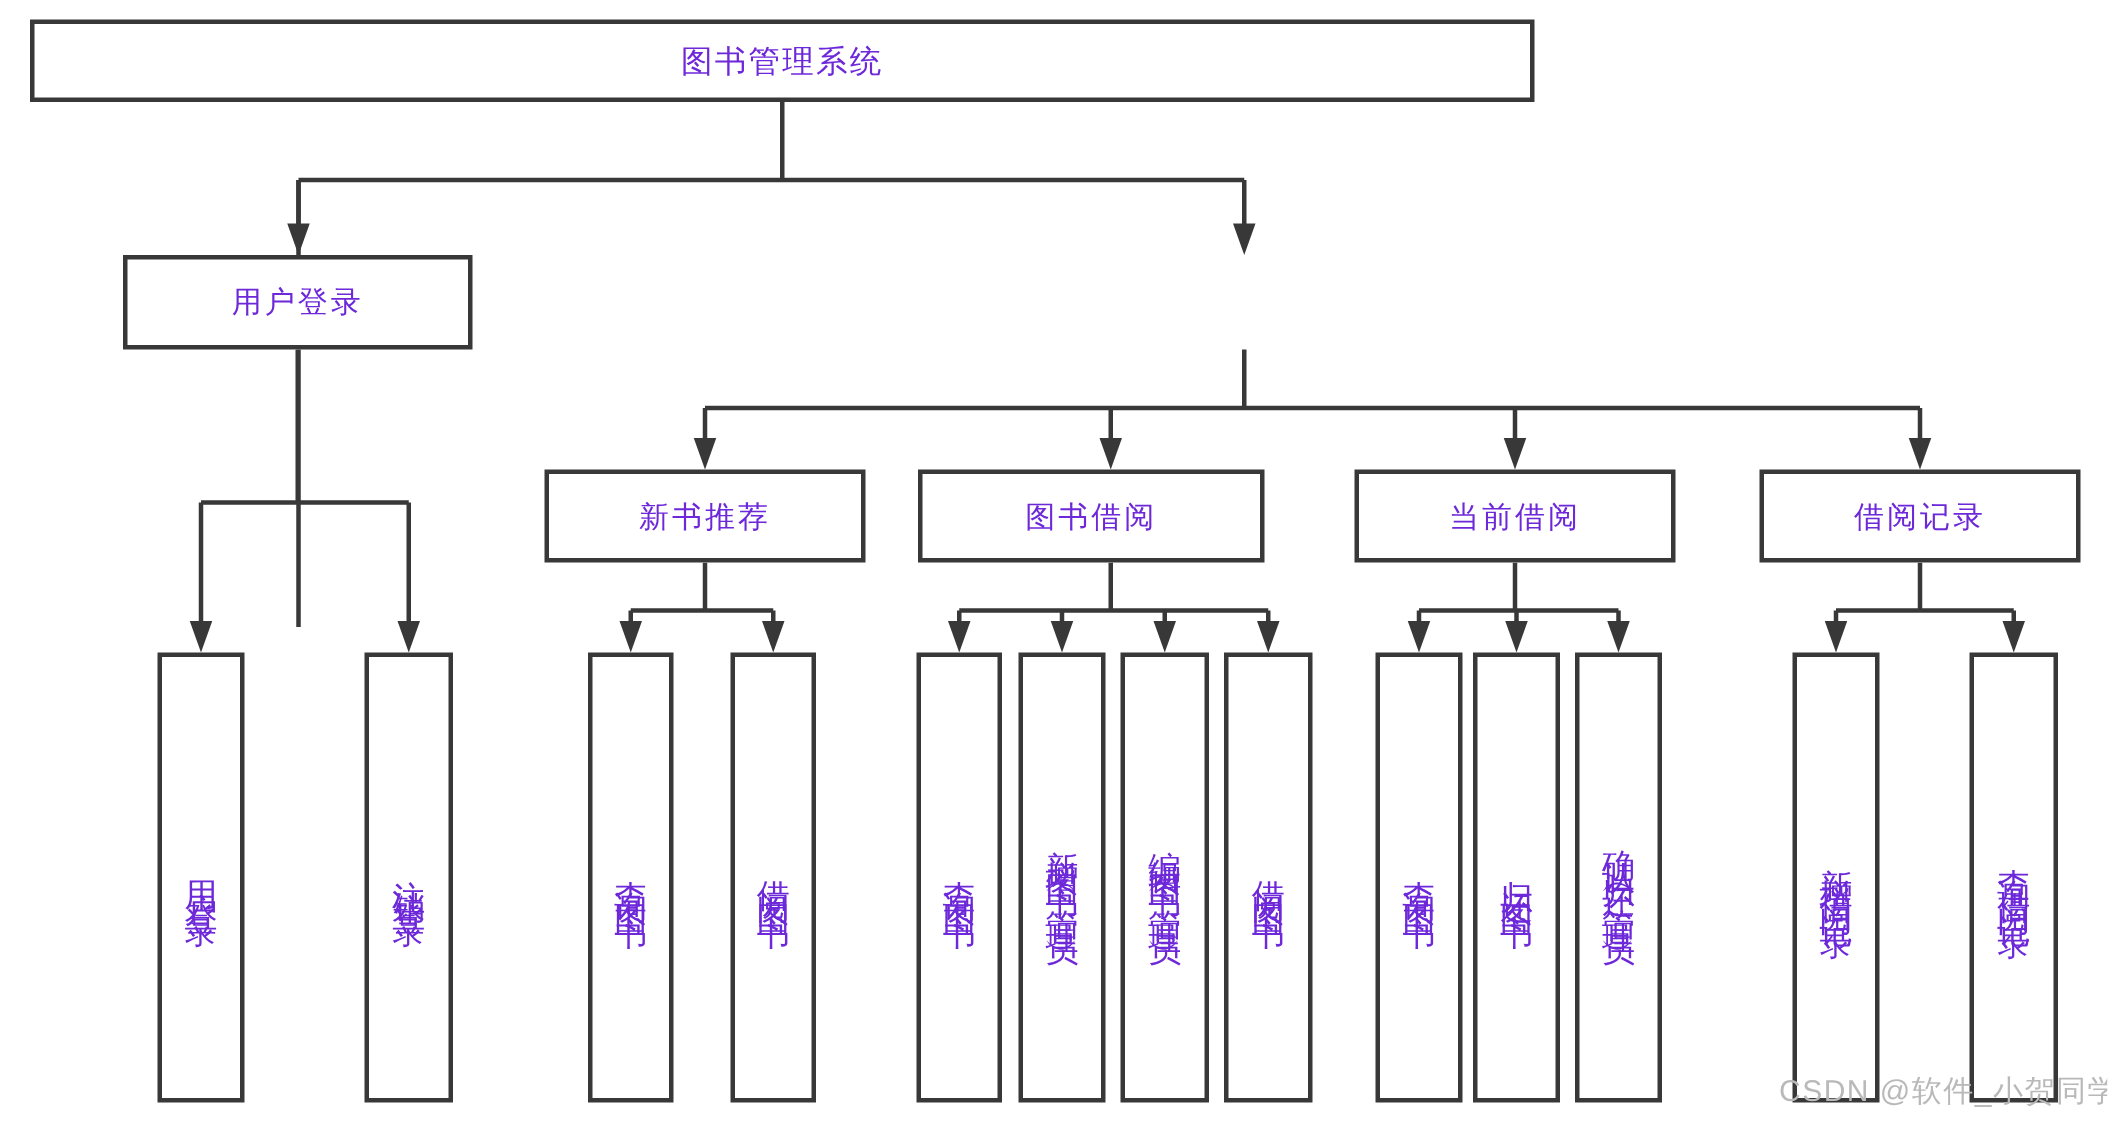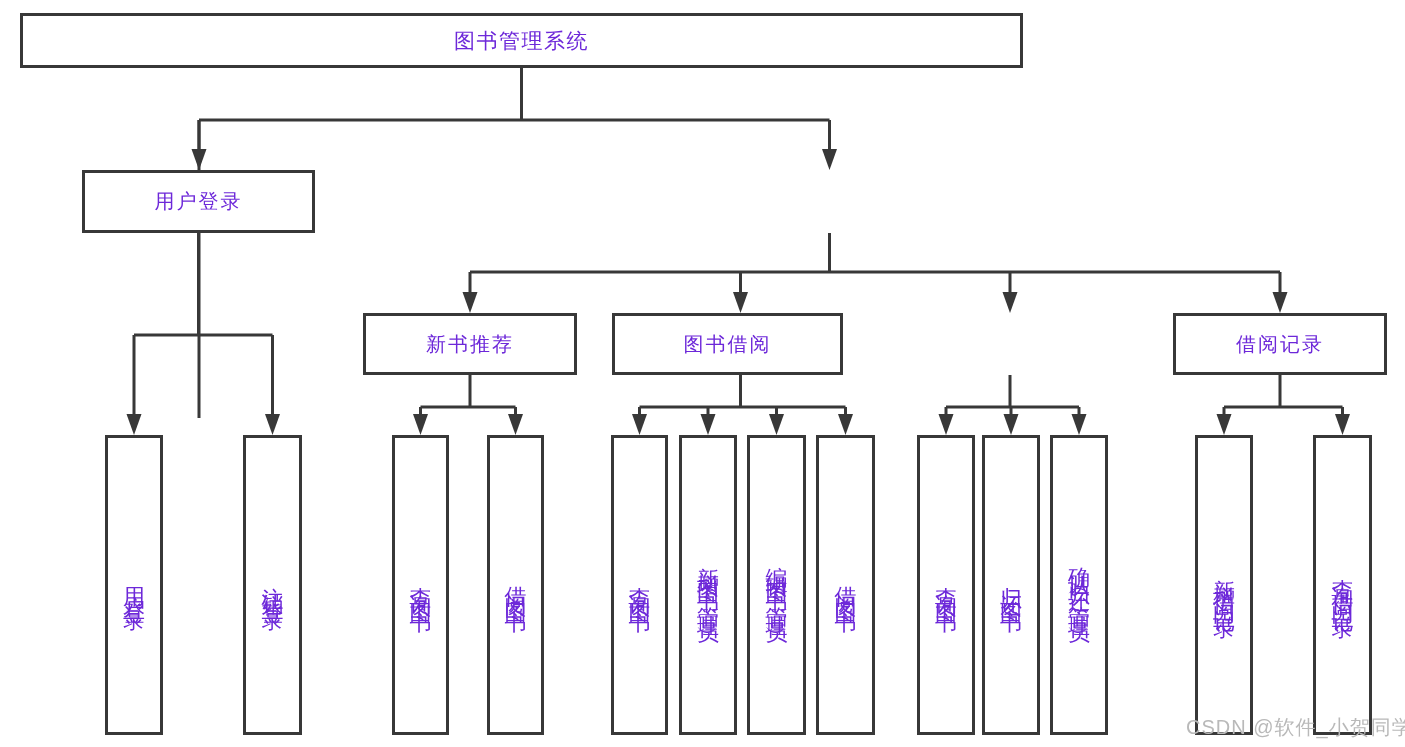--- a/index.html
+++ b/index.html
@@ -100,20 +100,23 @@
   <div class="box hnode" style="left:82px;top:170px;width:233px;height:63px;">
     <span>用户登录</span>
   </div>
 
   <div class="box hnode" style="left:363px;top:313px;width:214px;height:62px;">
     <span>新书推荐</span>
   </div>
   <div class="box hnode" style="left:596px;top:313px;width:231px;height:62px;margin-left:16px;">
     <span>图书借阅</span>
   </div>
+  <div class="box hnode" style="left:903px;top:313px;width:214px;height:62px;">
+    <span>当前借阅</span>
+  </div>
   <div class="box hnode" style="left:1173px;top:313px;width:214px;height:62px;">
     <span>借阅记录</span>
   </div>
 
   <div class="box leaf" style="left:105px;width:58px;">
     <span class="vtext">用户登录</span>
   </div>
   <div class="box leaf" style="left:243px;width:59px;">
     <span class="vtext">注销登录</span>
   </div>

